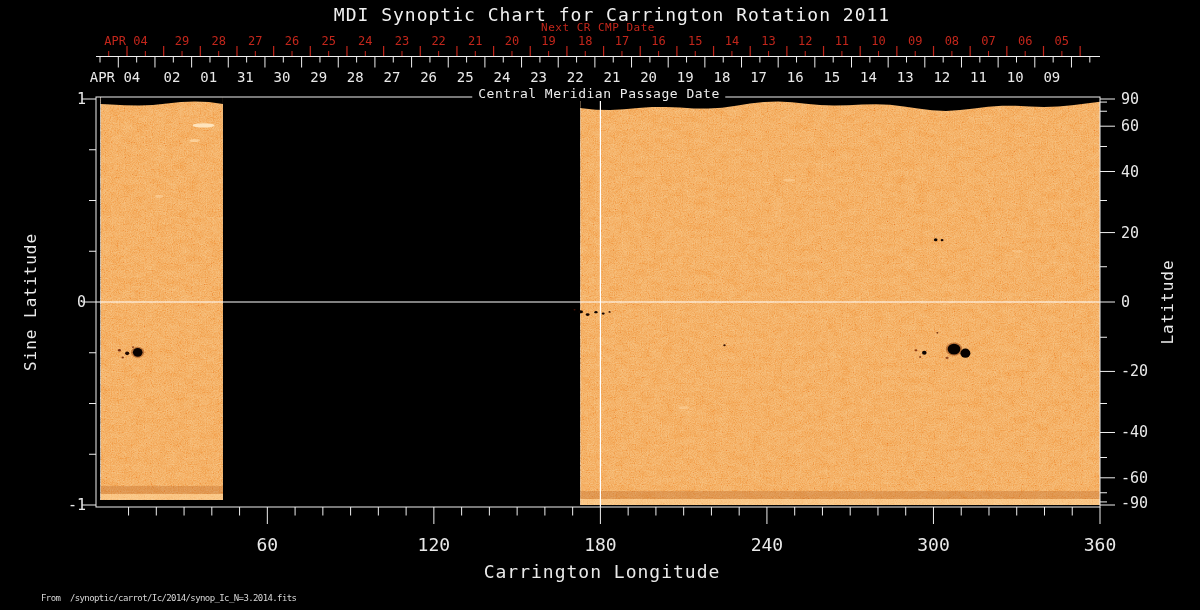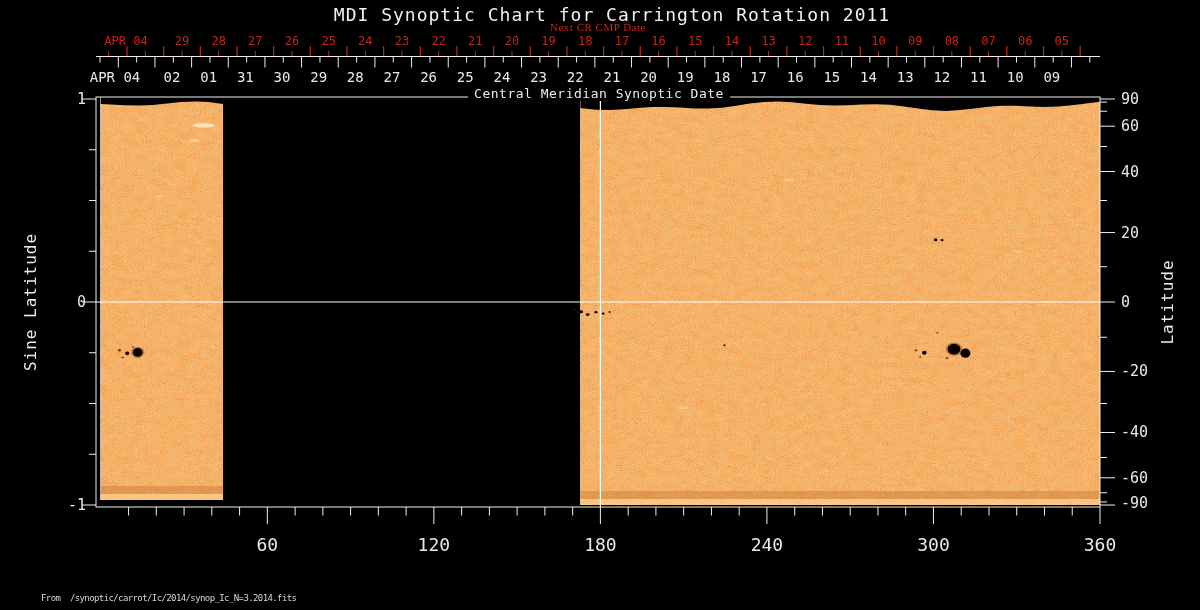--- a/index.html
+++ b/index.html
@@ -3,21 +3,21 @@
 <meta charset="utf-8">
 <style>
   html,body{margin:0;padding:0;background:#000;}
   #stage{
     position:relative;width:1200px;height:610px;background:#000;overflow:hidden;
     font-family:"DejaVu Sans Mono","Liberation Mono",monospace;color:#e9e9e9;
   }
   #chart-svg{position:absolute;left:0;top:0;z-index:1;}
   .lbl{position:absolute;white-space:pre;z-index:2;}
   #chart-title{left:612px;top:4px;transform:translateX(-50%);font-size:18px;letter-spacing:1px;color:#f0f0f0;}
-  #nextcr-title{left:598px;top:21px;transform:translateX(-50%);font-size:11px;letter-spacing:0.5px;color:#c3261b;font-family:Liberation Serif, serif;}
+  #nextcr-title{left:598px;top:21px;transform:translateX(-50%);font-size:11px;letter-spacing:0.5px;color:#c3261b;}
   #cmp-title{left:599px;top:86px;transform:translateX(-50%);font-size:13px;letter-spacing:0.5px;color:#ececec;background:#000;padding:0 6px;z-index:3;}
   #sinlat-title{left:30px;top:302px;transform:translate(-50%,-50%) rotate(-90deg);font-size:16px;letter-spacing:1px;}
   #lat-title{left:1167px;top:302px;transform:translate(-50%,-50%) rotate(-90deg);font-size:16px;letter-spacing:1px;}
   #lon-title{left:602px;top:561px;transform:translateX(-50%);font-size:18px;letter-spacing:1px;}
   #footer-note{left:41px;top:581px;font-size:9px;letter-spacing:-0.6px;color:#d6d6d6;margin-top:12px;}
 </style>
 </head>
 <body>
 
 <div id="stage">
@@ -335,17 +335,18 @@
         <text x="433.8666666666667" y="551" font-size="18" fill="#e9e9e9" text-anchor="middle" font-family="&quot;DejaVu Sans Mono&quot;,&quot;Liberation Mono&quot;,monospace">120</text>
         <text x="600.4" y="551" font-size="18" fill="#e9e9e9" text-anchor="middle" font-family="&quot;DejaVu Sans Mono&quot;,&quot;Liberation Mono&quot;,monospace">180</text>
         <text x="766.9333333333333" y="551" font-size="18" fill="#e9e9e9" text-anchor="middle" font-family="&quot;DejaVu Sans Mono&quot;,&quot;Liberation Mono&quot;,monospace">240</text>
         <text x="933.4666666666666" y="551" font-size="18" fill="#e9e9e9" text-anchor="middle" font-family="&quot;DejaVu Sans Mono&quot;,&quot;Liberation Mono&quot;,monospace">300</text>
         <text x="1100" y="551" font-size="18" fill="#e9e9e9" text-anchor="middle" font-family="&quot;DejaVu Sans Mono&quot;,&quot;Liberation Mono&quot;,monospace">360</text>
       </g>
   </svg>
 
   <div class="lbl" id="chart-title">MDI Synoptic Chart for Carrington Rotation 2011</div>
   <div class="lbl" id="nextcr-title">Next CR CMP Date</div>
-  <div class="lbl" id="cmp-title">Central Meridian Synoptic Date</div>
+  <div class="lbl" id="cmp-title">Central Meridian Passage Date</div>
   <div class="lbl" id="sinlat-title">Sine Latitude</div>
   <div class="lbl" id="lat-title">Latitude</div>
+  <div class="lbl" id="lon-title">Carrington Longitude</div>
   <div class="lbl" id="footer-note">From  /synoptic/carrot/Ic/2014/synop_Ic_N=3.2014.fits</div>
 </div>
 
 </body></html>

